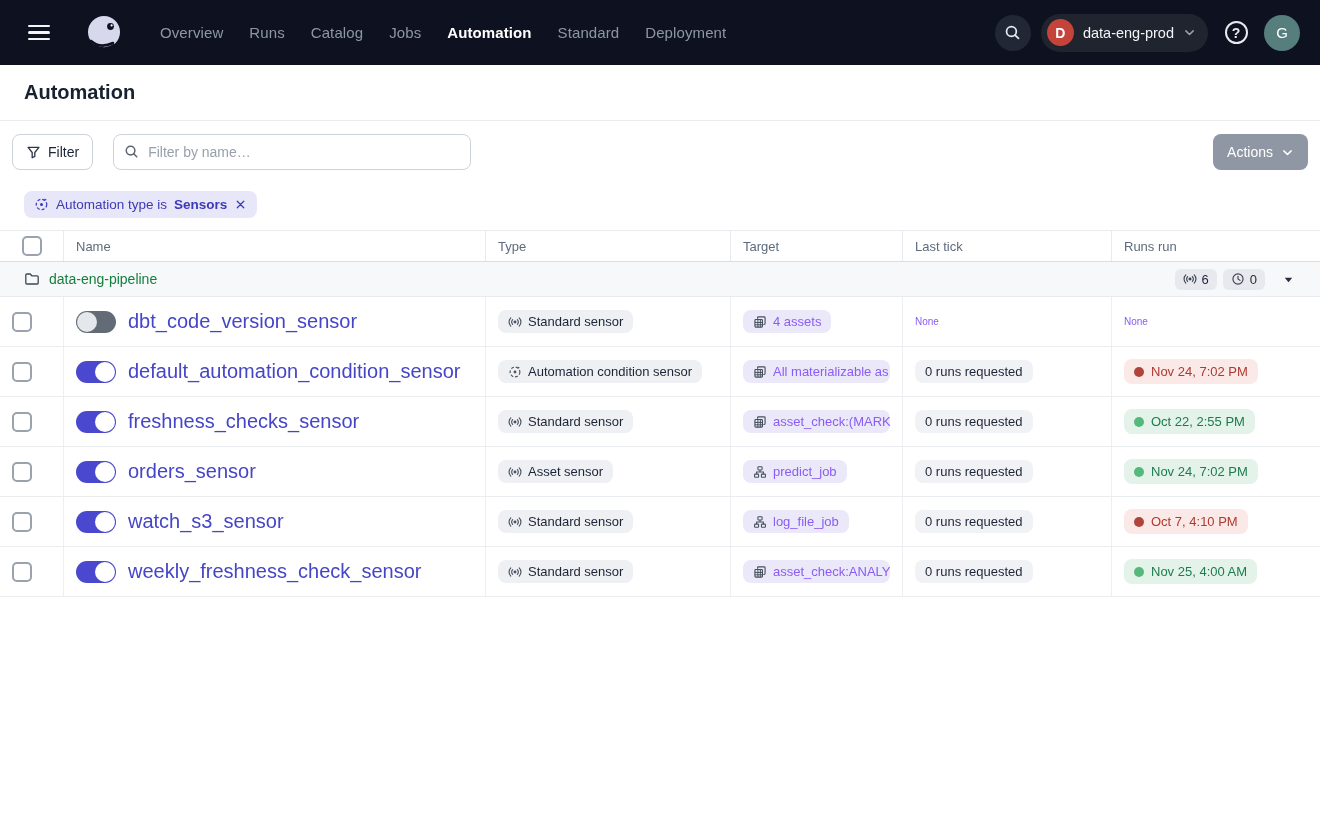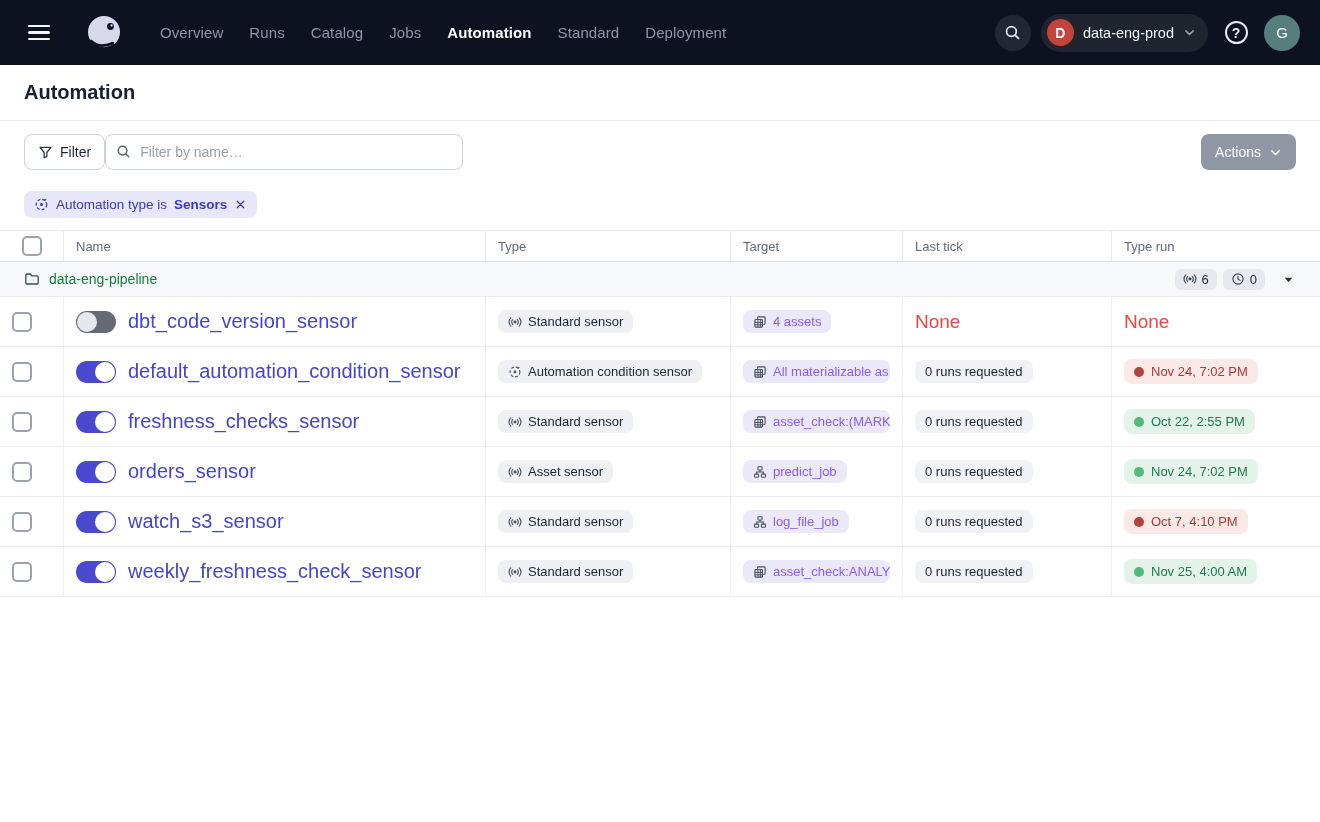--- a/index.html
+++ b/index.html
@@ -29,21 +29,21 @@
   .deploy-name { color:#f2f3f6; font-size:14.5px; font-weight:500; }
   .help-btn { width:36px; height:36px; border-radius:50%; display:flex; align-items:center; justify-content:center; cursor:pointer; }
   .help-circle { width:23px; height:23px; border:2px solid #e8eaf0; border-radius:50%; color:#e8eaf0; font-size:14px; font-weight:700; display:flex; align-items:center; justify-content:center; }
   .avatar { width:36px; height:36px; border-radius:50%; background:#567e7d; color:#fff; font-size:15px; font-weight:500; display:flex; align-items:center; justify-content:center; cursor:pointer; }
 
   
   .page-header { padding:16px 24px; border-bottom:1px solid #e9ebee; }
   .page-title { font-size:20px; font-weight:600; color:#17212f; }
 
   
-  .toolbar { display:flex; align-items:center; padding:13px 24px; gap:0; }
+  .toolbar { display:flex; align-items:center; padding:13px 12px; gap:20px; }
   .filter-btn {
     display:flex; align-items:center; gap:7px; background:#fff; border:1px solid #ccd2d9;
     border-radius:8px; padding:0 13px; height:36px; font-size:14px; font-weight:500; color:#1c2536; cursor:pointer;
   }
   .search-box { position:relative; }
   .search-box input {
     width:358px; height:36px; border:1px solid #ccd2d9; border-radius:8px;
     padding:0 12px 0 34px; font-size:14px; color:#1c2536; outline:none;
     font-family:"Liberation Sans", sans-serif;
   }
@@ -90,21 +90,21 @@
   .toggle { width:40px; height:22px; border-radius:11px; position:relative; cursor:pointer; flex:0 0 auto; }
   .toggle.on { background:#4a48cf; }
   .toggle.on .knob { position:absolute; right:1px; top:1px; width:20px; height:20px; border-radius:50%; background:#fff; }
   .toggle.off { background:#636b77; }
   .toggle.off .knob { position:absolute; left:1px; top:1px; width:20px; height:20px; border-radius:50%; background:#e4e7eb; }
 
   .pill { display:inline-flex; align-items:center; gap:6px; background:#eef0f3; border-radius:8px; padding:4px 10px; font-size:13px; color:#1c2536; white-space:nowrap; }
   .pill .picon { color:#4a5361; flex:0 0 auto; }
   .target-pill { background:#eae8f9; color:#8b5cf6; max-width:158px; overflow:hidden; cursor:pointer; }
   .target-pill .picon { color:#454f5e; }
-  .plain-none { font-size:19px; color:#ef4444; }
+  .plain-none { font-size:10px; color:#8b5cf6; }
   .tick-pill { background:#f1f2f5; }
 
   .run-pill { display:inline-flex; align-items:center; gap:7px; border-radius:8px; padding:5px 10px; font-size:13px; white-space:nowrap; cursor:pointer; }
   .run-pill .dot { width:10px; height:10px; border-radius:50%; flex:0 0 auto; }
   .run-pill.success { background:#e3f3e9; color:#1e7b4d; }
   .run-pill.success .dot { background:#55b97c; }
   .run-pill.error { background:#fbe9e7; color:#ad3a31; }
   .run-pill.error .dot { background:#b0443b; }
 </style>
 </head>
@@ -247,21 +247,21 @@
 </div>
 
 <div class="grid-cols thead">
   <div class="th-check">
       <span class="checkbox"></span>
     </div>
   <div class="th">Name</div>
   <div class="th">Type</div>
   <div class="th">Target</div>
   <div class="th">Last tick</div>
-  <div class="th">Type run</div>
+  <div class="th">Runs run</div>
 </div>
 
 <div class="group-row">
   <svg width="16" height="16" viewBox="0 0 16 16" style="color:#3e4856">
       <use href="#i-folder"></use>
     </svg>
   <span class="group-name">data-eng-pipeline</span>
   <div class="group-right">
     <span class="count-badge">
       <svg width="14" height="14" viewBox="0 0 16 16" style="color:#39424f">

